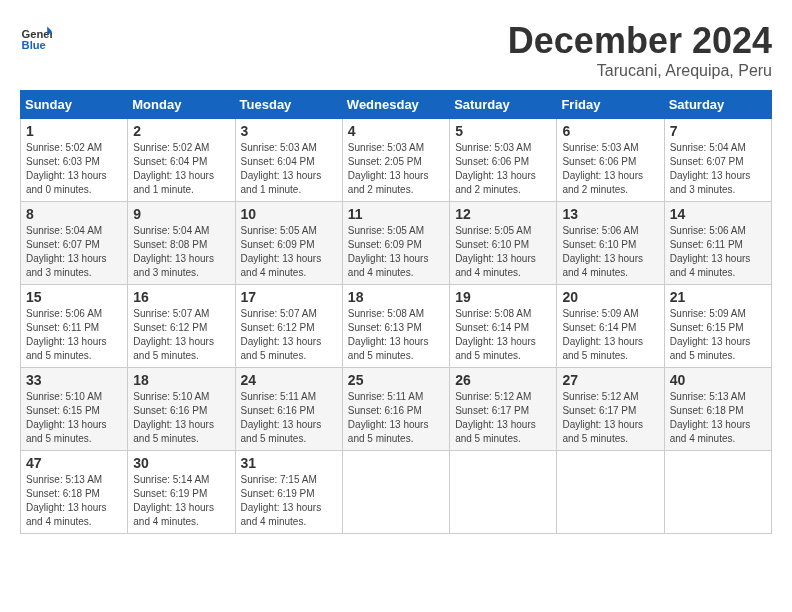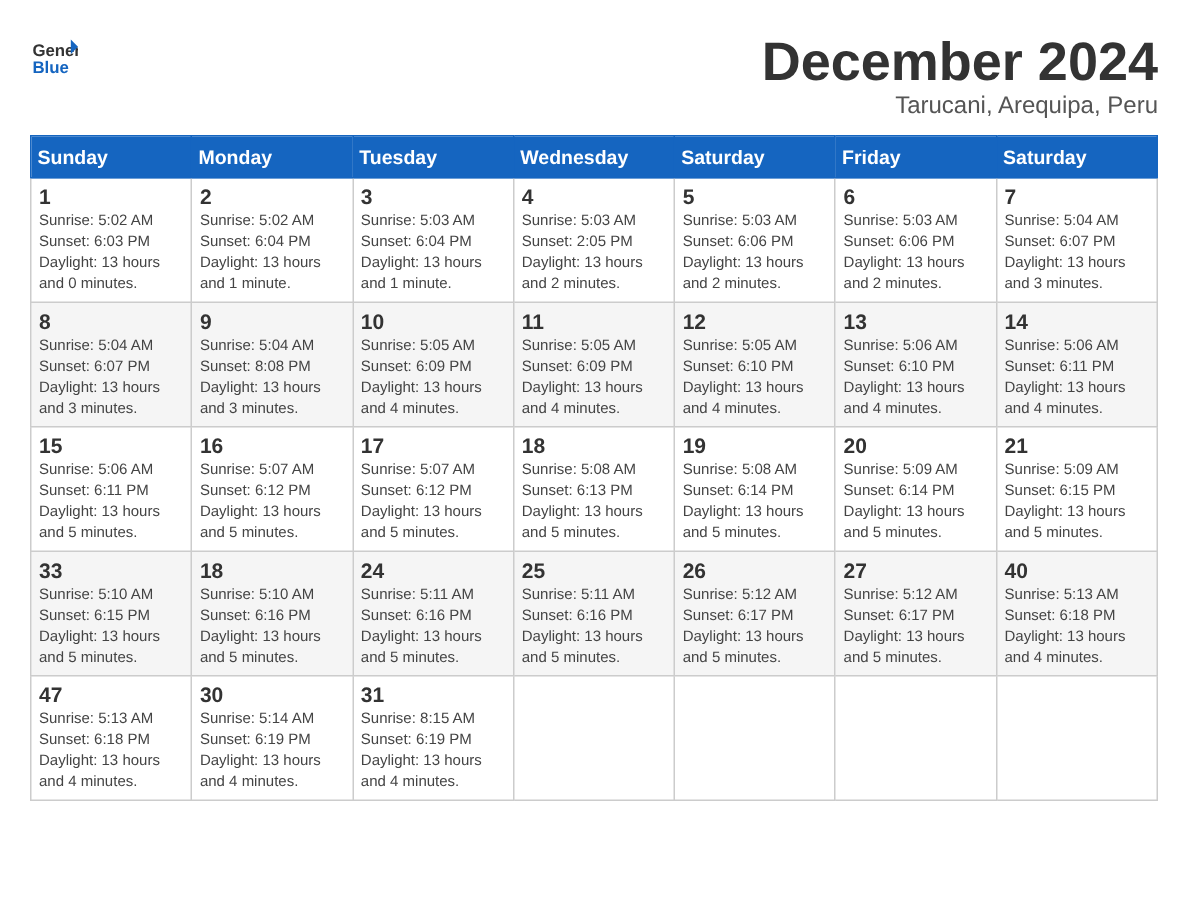--- a/index.html
+++ b/index.html
@@ -355,21 +355,21 @@
           <span class="day-num">30</span>
           <div class="day-info">
             <span>Sunrise: 5:14 AM</span><br>
             <span>Sunset: 6:19 PM</span><br>
             <span>Daylight: 13 hours and 4 minutes.</span>
           </div>
         </td>
         <td>
           <span class="day-num">31</span>
           <div class="day-info">
-            <span>Sunrise: 8:15 AM</span><br>
+            <span>Sunrise: 7:15 AM</span><br>
             <span>Sunset: 6:19 PM</span><br>
             <span>Daylight: 13 hours and 4 minutes.</span>
           </div>
         </td>
         <td class="empty-cell"></td>
         <td class="empty-cell"></td>
         <td class="empty-cell"></td>
         <td class="empty-cell"></td>
       </tr>
     </tbody>

